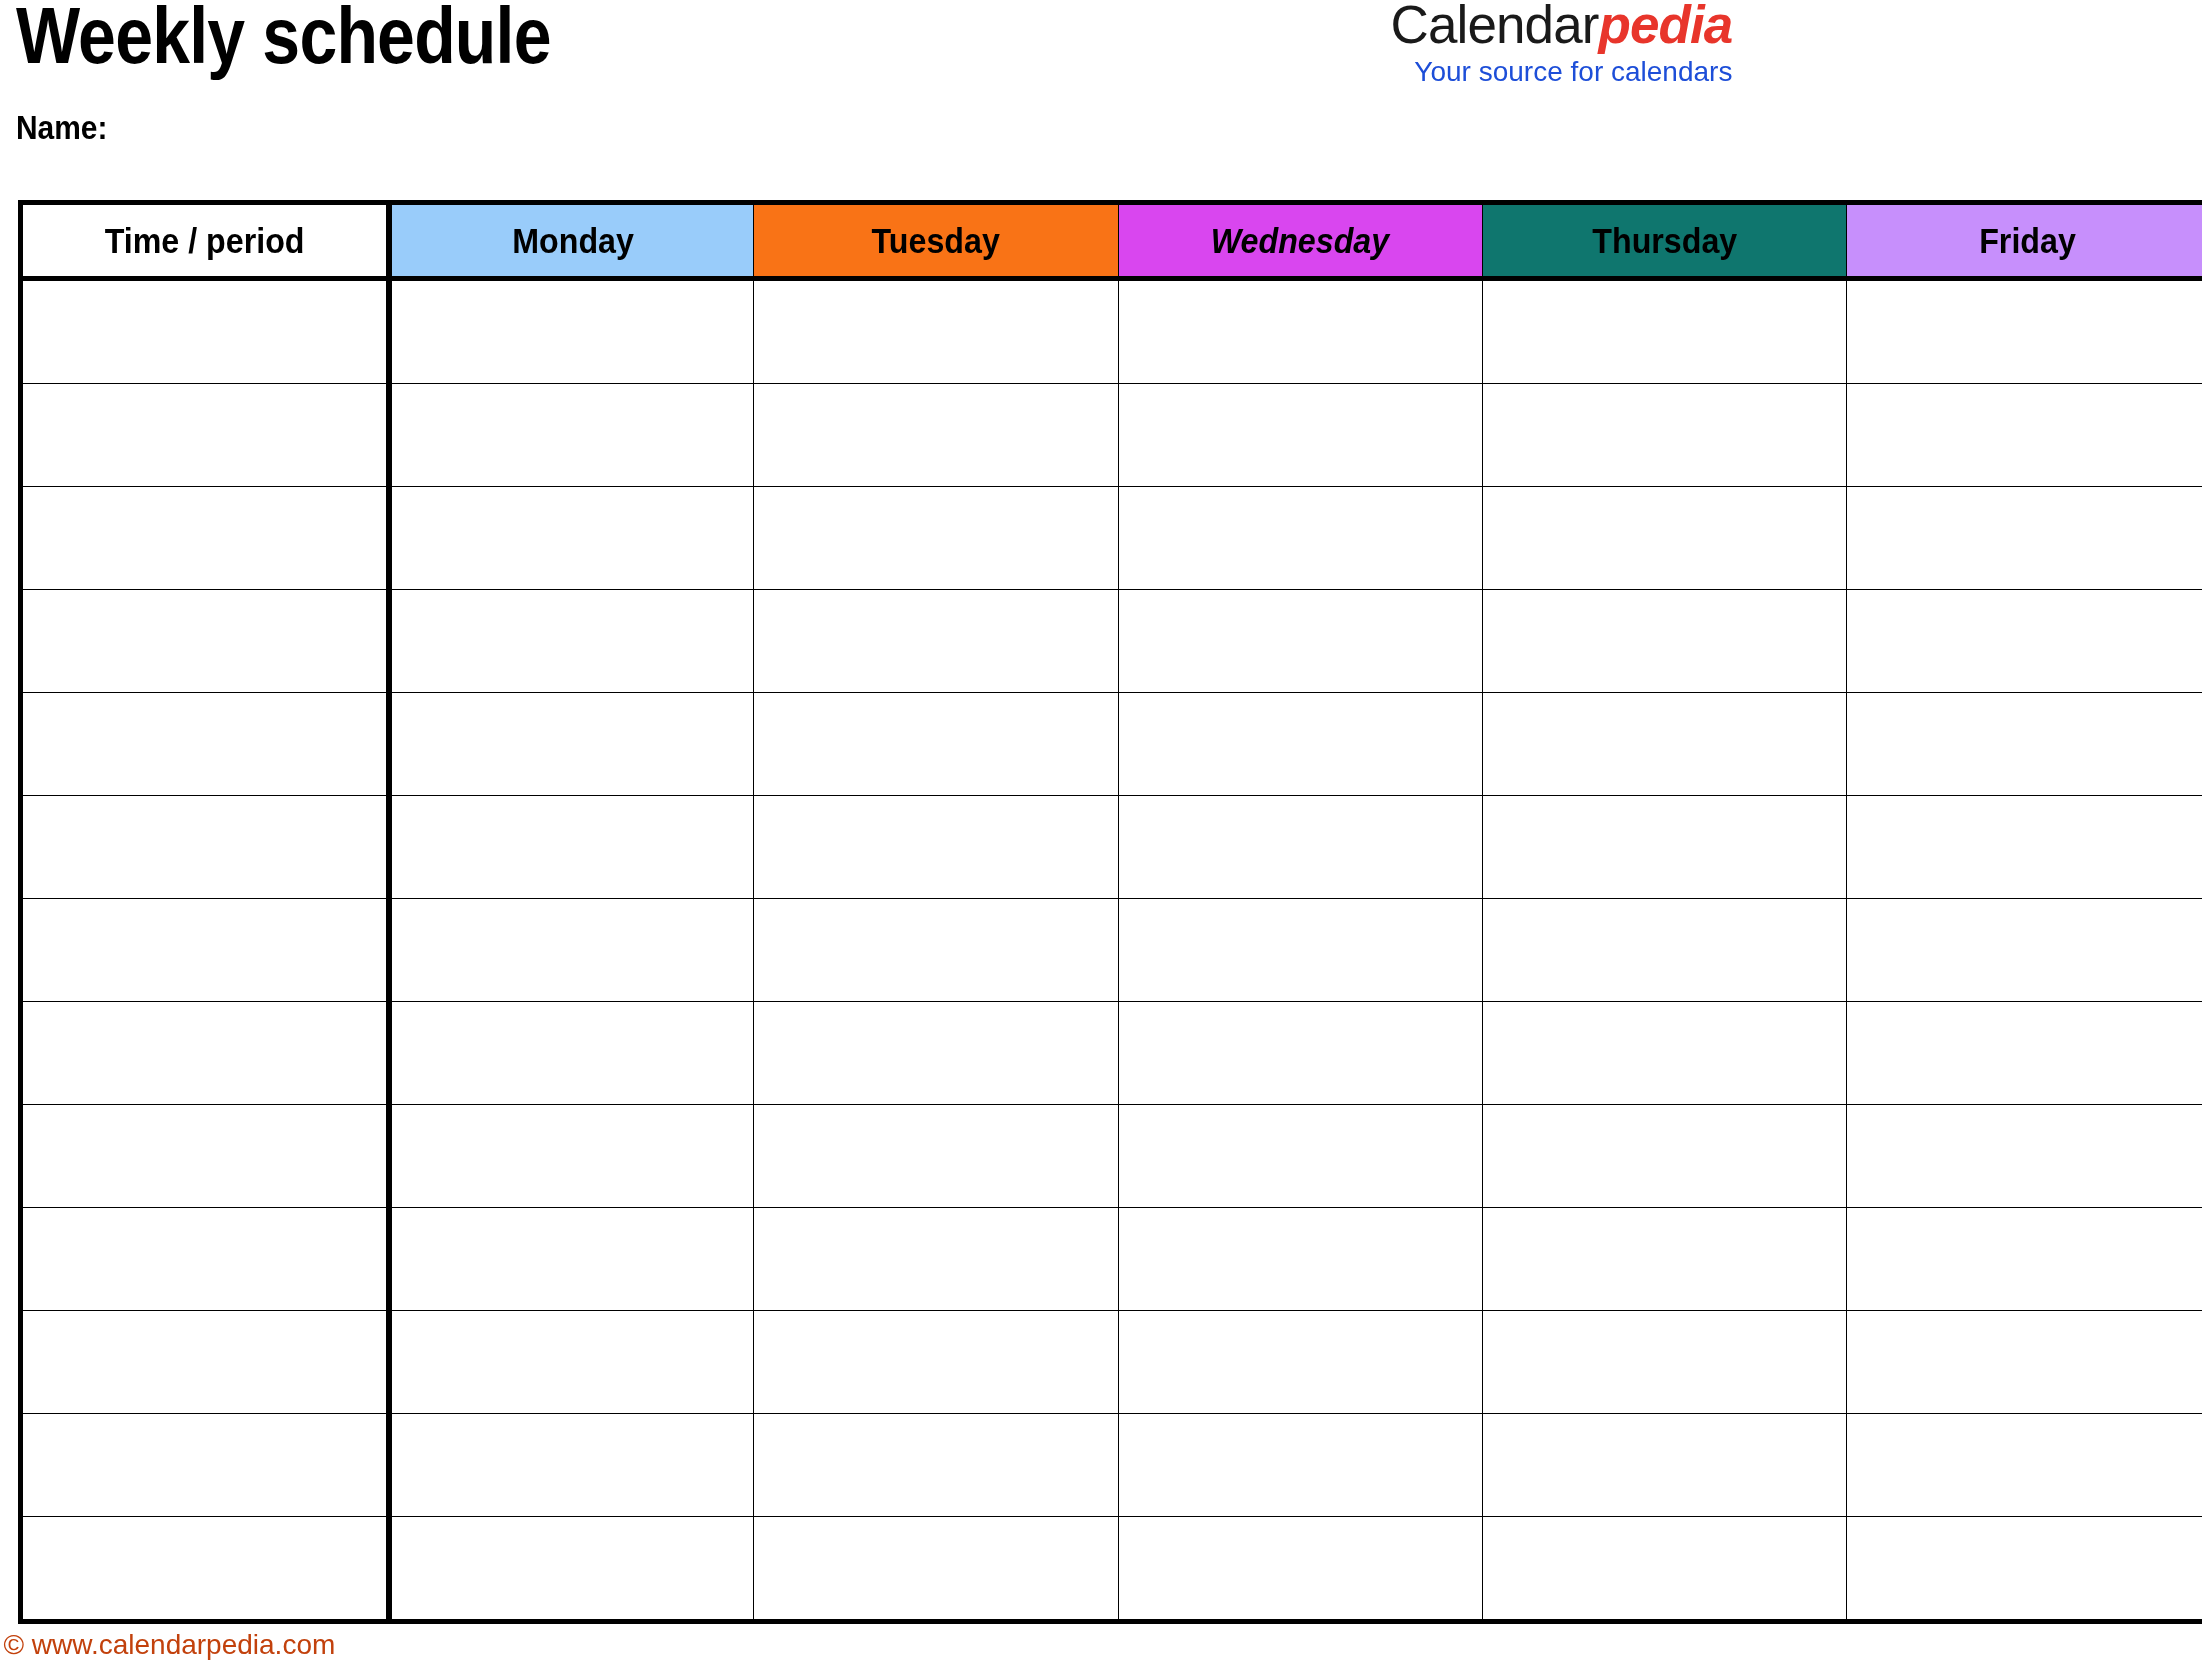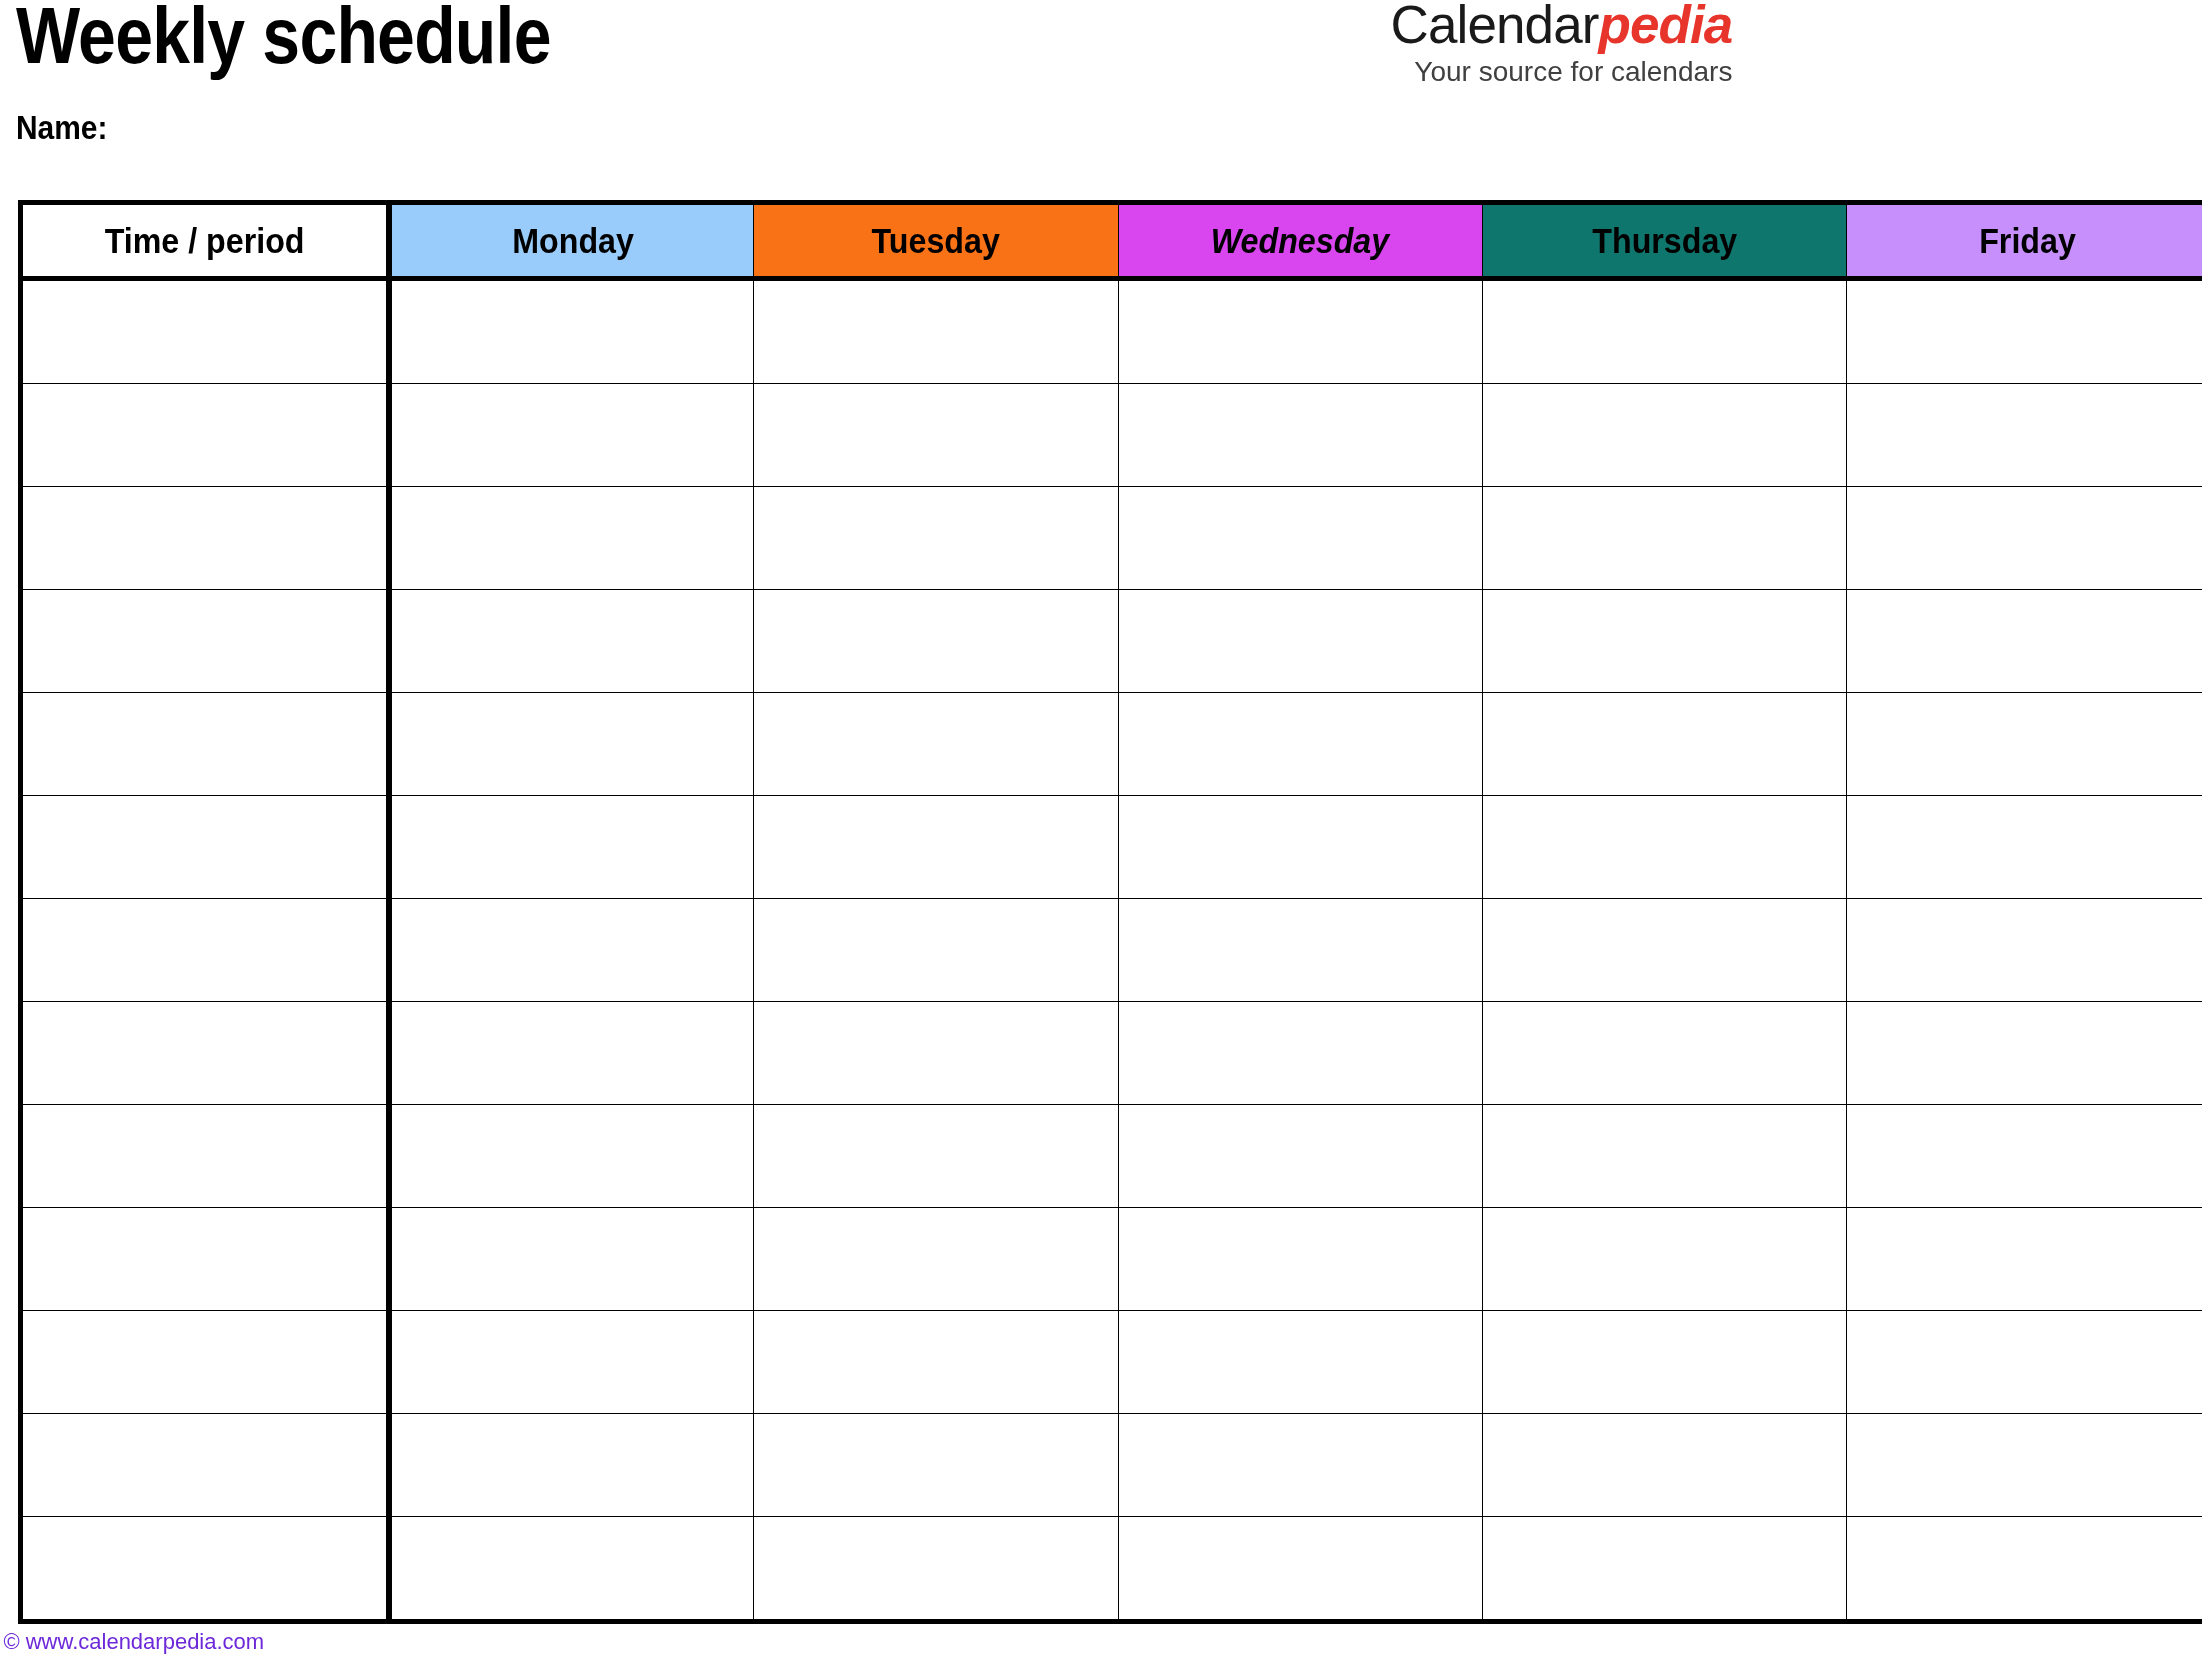--- a/index.html
+++ b/index.html
@@ -62,21 +62,21 @@
     color: #1a1a1a;
     font-weight: normal;
   }
   .logo-word-pedia {
     color: #e8352b;
     font-weight: bold;
     font-style: italic;
   }
   .logo-tagline {
     font-size: 28px;
-    color: #404040;
+    color: #1d4ed8;
     margin-top: 6.9px;
     white-space: nowrap;
   }
 
   
   .schedule-wrap {
     position: absolute;
     left: 2.6px;
     top: 200px;
     width: 2196px;
@@ -128,22 +128,22 @@
   }
   tbody tr.slot-row:last-child td {
     border-bottom: 0;
   }
 
   
   .footer {
     position: absolute;
     left: 3.4px;
     top: 1629px;
-    font-size: 22px;
-    color: #6d28d9;
+    font-size: 28px;
+    color: #c2410c;
     white-space: nowrap;
   }
 </style>
 </head>
 <body>
 
 <div class="page-header">
   <div class="title">Weekly schedule</div>
 
   <div class="name-label">Name:</div>

